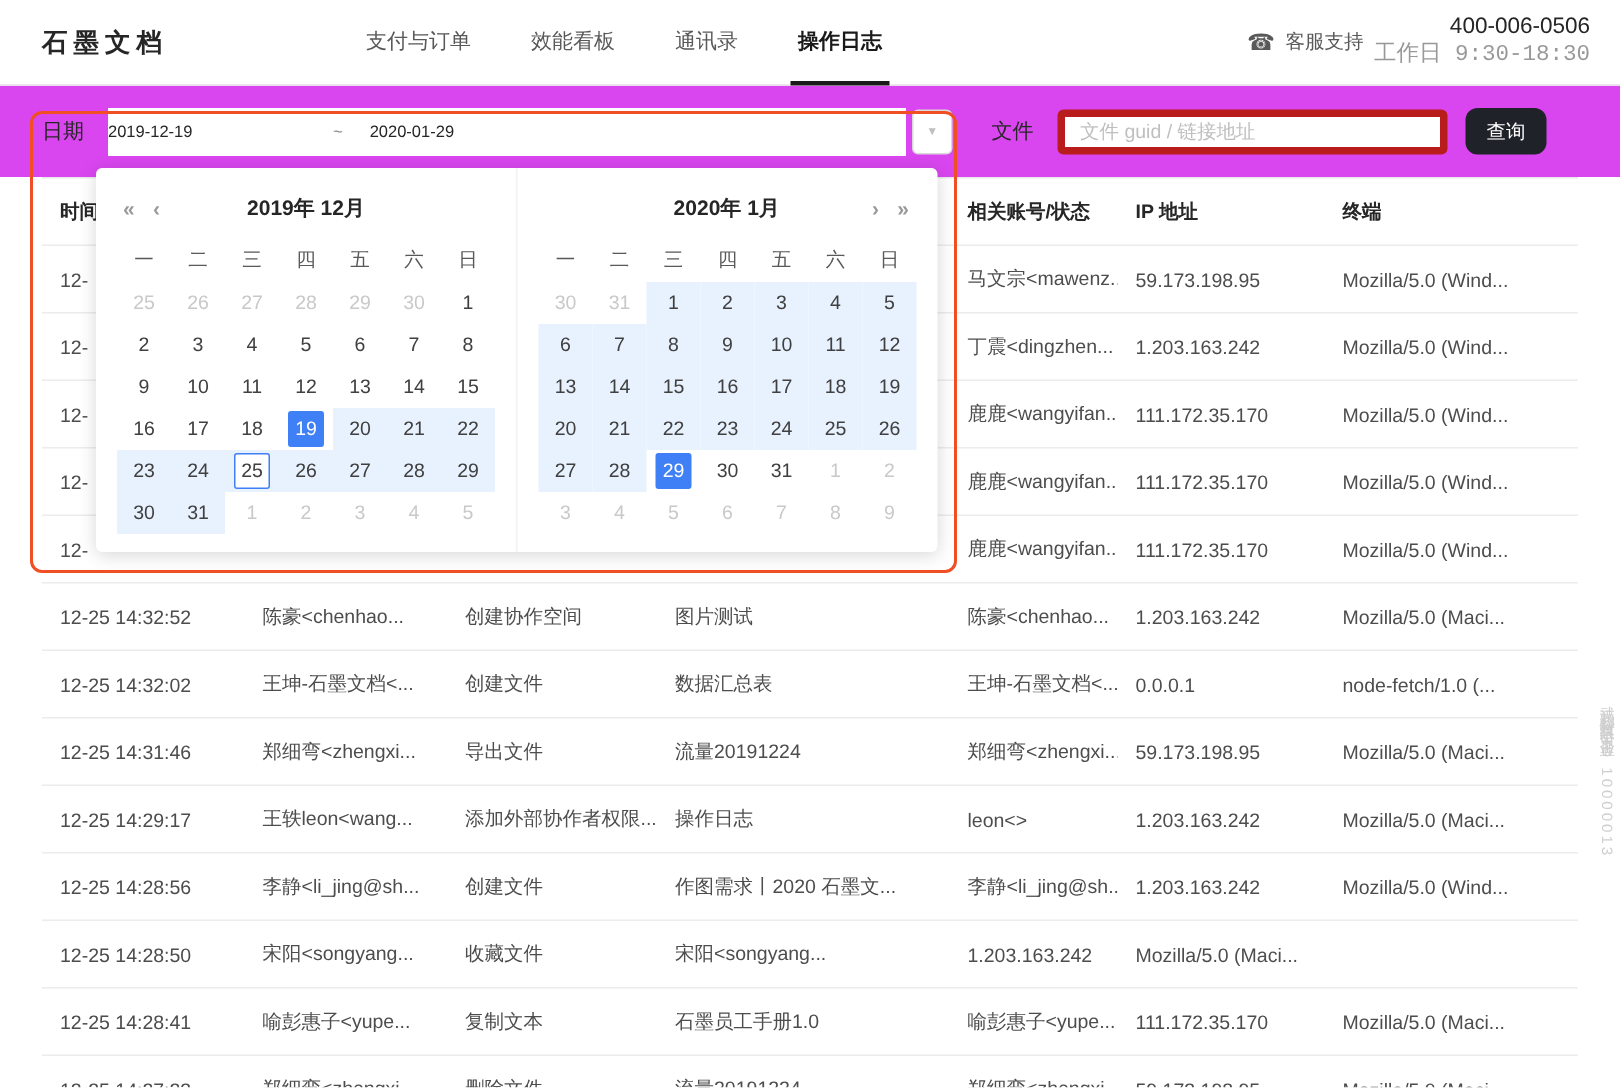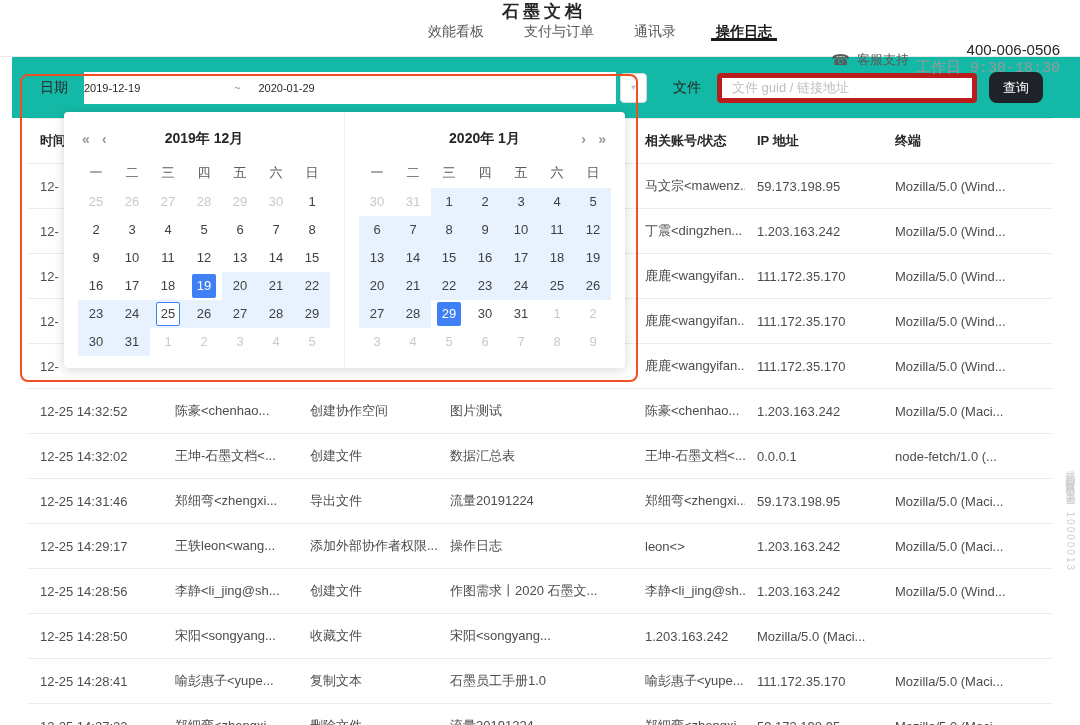--- a/index.html
+++ b/index.html
@@ -7,42 +7,42 @@
   body {
     font-family:"Liberation Sans","DejaVu Sans",sans-serif;
     background:#fff; color:#262626; position:relative;
   }
   .app { position:relative; width:1080px; height:725px; background:#fff; overflow:hidden; }
 
   
   header {
     height:57px; border-bottom:1px solid #e8e8e8; background:#fff;
     display:flex; align-items:center; padding:0 20px 0 28px;
-    position:relative; z-index:5;flex-direction:column;
+    position:relative; z-index:5;
   }
   .logo { font-size:17px; font-weight:700; letter-spacing:4px; white-space:nowrap; }
   nav { display:flex; margin-left:112px; height:57px; }
   .nav-item {
     font-size:14px; color:#595959; padding:0 20px; height:100%;
     display:flex; align-items:center; cursor:pointer; position:relative; white-space:nowrap;
   }
   .nav-item.active { color:#1a1a1a; font-weight:700; }
   .nav-item.active::after {
     content:""; position:absolute; left:50%; transform:translateX(-50%);
     bottom:0; width:66px; height:3px; background:#1a1a1a;
   }
   .support { margin-left:auto; display:flex; align-items:center; gap:7px; }
   .phone-icon { color:#595959; font-size:15px; }
   .support-label { font-size:13px; color:#595959; white-space:nowrap; }
   .support-col { display:flex; flex-direction:column; align-items:flex-end; line-height:1.25; }
   .support-phone { font-size:15px; color:#262626; }
   .support-hours { font-size:15px; color:#999;font-family:Liberation Mono, monospace; }
 
   
-  .filter-bar { height:61px; display:flex; align-items:center; padding:0 28px; background:#14b8a6; position:relative; z-index:3;margin-left:12px; }
+  .filter-bar { height:61px; display:flex; align-items:center; padding:0 28px; background:#d946ef; position:relative; z-index:3; }
   .f-label { font-size:14px; color:#262626; margin-right:16px; white-space:nowrap; }
   .date-range { width:532px; display:flex; align-items:center; font-size:11px; color:#262626; background:#fff; height:32px; }
   .d-start { width:150px; }
   .d-sep { color:#8c8c8c; margin-right:18px; }
   .preset-dd {
     width:27px; height:30px; border:1px solid #d9d9d9; border-radius:4px;
     display:flex; align-items:center; justify-content:center; margin-left:4px; cursor:pointer; background:#fff;
   }
   .caret { font-size:8px; color:#bfbfbf; }
   .file-label { margin-left:26px; }
@@ -104,22 +104,22 @@
   }
 </style>
 </head>
 <body>
 
 <div class="app">
 
   <header>
     <div class="logo">石墨文档</div>
     <nav>
+      <div class="nav-item">支付与订单</div>
       <div class="nav-item">效能看板</div>
-      <div class="nav-item">支付与订单</div>
       <div class="nav-item">通讯录</div>
       <div class="nav-item active">操作日志</div>
     </nav>
     <div class="support">
       <span class="phone-icon">☎</span>
       <span class="support-label">客服支持</span>
       <div class="support-col">
         <span class="support-phone">400-006-0506</span>
         <span class="support-hours">工作日 9:30-18:30</span>
       </div>

